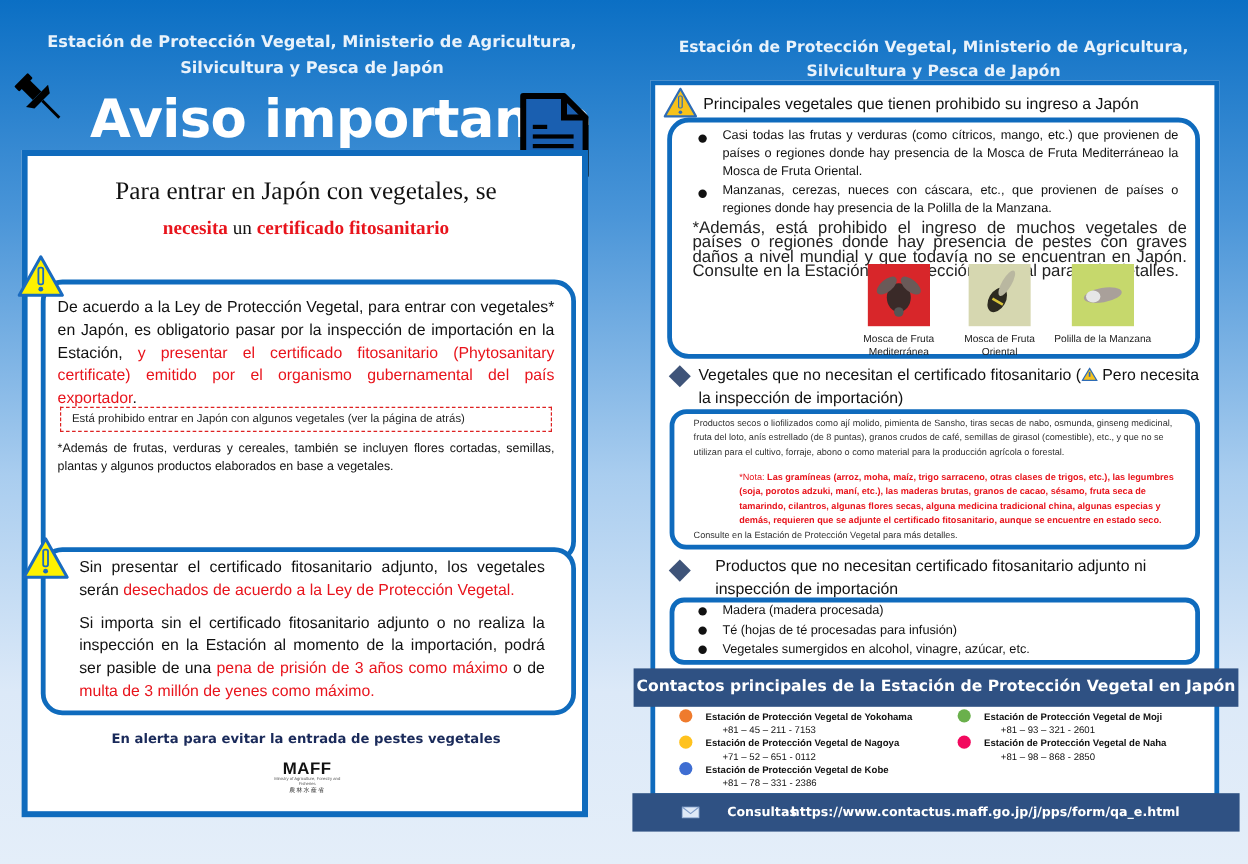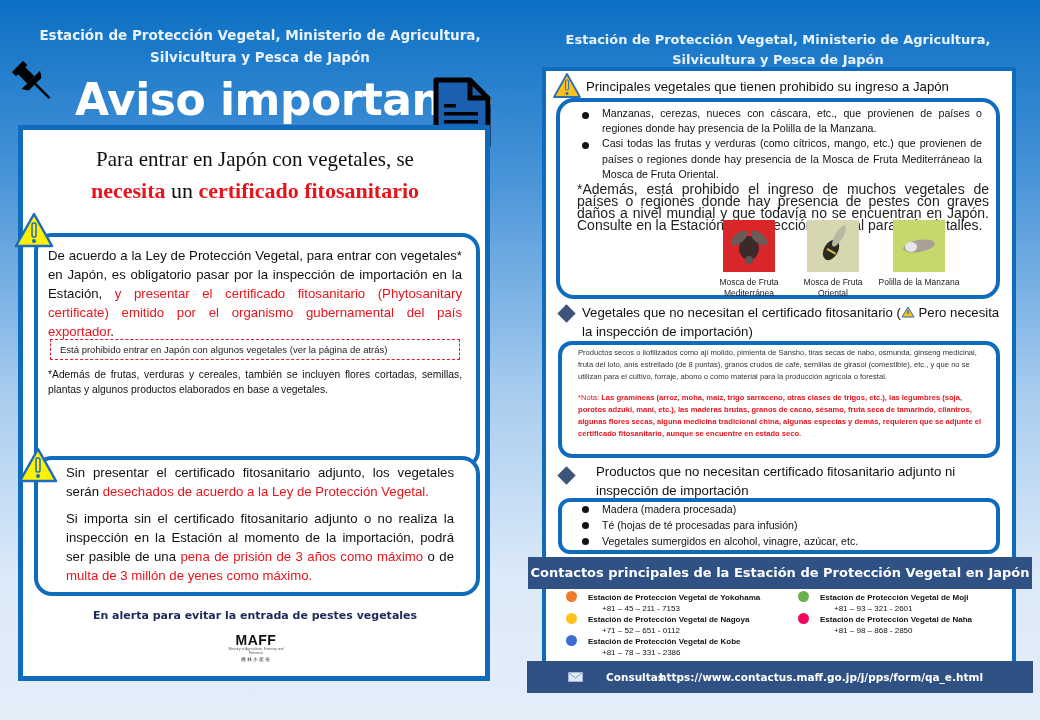--- a/index.html
+++ b/index.html
@@ -28,21 +28,21 @@
   #left-panel {
     left: 18px; top: 125px; width: 472px; height: 556px;
     background: #fff; border: 5px solid #0f6bbd;
   }
   #headline {
     left: 22px; top: 144px; width: 466px; text-align: center;
     font-size: 21px; line-height: 31px; color: #111; font-family: Liberation Serif, serif;
   }
   .red { color: #e8141c; }
   .redb { color: #e8141c; font-weight: bold; }
-  .headline-big { font-size: 22px; }
+  .headline-big { font-size: 16px; }
 
   .rbox {
     border: 4px solid #0f6bbd; border-radius: 18px; background: #fff;
   }
   #box1 { left: 34px; top: 233px; width: 446px; height: 236px; }
   #box2 { left: 34px; top: 456px; width: 446px; height: 140px; }
   .warn { width: 40px; height: 36px; }
   #warn1 { left: 14px; top: 212px; }
   #warn2 { left: 18px; top: 447px; }
 
@@ -88,21 +88,21 @@
   .pest .img { width: 52px; height: 52px; margin: 0 auto 2px; }
   #pest1 { left: 704px; top: 220px; }
   #pest2 { left: 788px; top: 220px; }
   #pest3 { left: 874px; top: 220px; }
 
   .diamond { width: 13px; height: 13px; background: #3f5479; transform: rotate(45deg); }
   #dia2 { left: 560px; top: 307px; }
   #sec2-title { left: 582px; top: 303px; width: 420px; }
   #box4 { left: 558px; top: 341px; width: 442px; height: 117px; border-radius: 14px; }
   #box4-text { left: 578px; top: 347px; width: 408px; font-size: 7.6px; line-height: 12.2px; color: #333; }
-  #box4-text .nota { margin-top: 8px; color: #e8141c; font-weight: bold; }
+  #box4-text .nota { margin-top: 8px; color: #e8141c; font-weight: bold; margin-left: 38px; }
   #box4-text .nota .lbl { font-weight: normal; }
 
   #dia3 { left: 560px; top: 469px; }
   #sec3-title { left: 596px; top: 462px; width: 420px; }
   #box5 { left: 558px; top: 498px; width: 442px; height: 56px; border-radius: 12px; }
   #box5-list { left: 576px; top: 501px; width: 400px; font-size: 10.6px; line-height: 16px; }
   #box5-list li::before { top: 5px; }
 
   #contacts-bar {
     left: 528px; top: 557px; width: 504px; height: 32px; background: #2f5183;
@@ -213,22 +213,22 @@
 
 <svg id="warn3" class="abs" viewBox="0 0 30 27">
   <polygon points="15,2 28,25 2,25" fill="#f7c21a" stroke="#2e6cb6" stroke-width="1.8" stroke-linejoin="round"></polygon>
   <rect x="13.5" y="8" width="3" height="10" rx="1" fill="#f7c21a" stroke="#2e6cb6" stroke-width="1"></rect>
   <circle cx="15" cy="21.5" r="1.5" fill="#2e6cb6"></circle>
 </svg>
 <div id="sec1-title" class="abs sec-title">Principales vegetales que tienen prohibido su ingreso a Japón</div>
 
 <div id="box3" class="abs rbox"></div>
 <ul id="box3-list" class="abs bullets">
+  <li>Casi todas las frutas y verduras (como cítricos, mango, etc.) que provienen de países o regiones  donde hay presencia de la Mosca de Fruta Mediterráneao la Mosca de Fruta Oriental.</li>
   <li>Manzanas, cerezas, nueces con cáscara, etc., que provienen de países o regiones donde hay presencia de la Polilla de la Manzana.</li>
-  <li>Casi todas las frutas y verduras (como cítricos, mango, etc.) que provienen de países o regiones  donde hay presencia de la Mosca de Fruta Mediterráneao la Mosca de Fruta Oriental.</li>
 </ul>
 <div id="box3-note" class="abs">*Además, está prohibido  el ingreso de muchos vegetales de países o regiones donde hay presencia de pestes con graves daños a nivel mundial y que todavía no se encuentran en Japón. Consulte en la Estación de Protección  Vegetal para más detalles.</div>
 
 <div id="pest1" class="abs pest">
   <svg class="img" viewBox="0 0 52 52">
     <rect width="52" height="52" fill="#d8262a"></rect>
     <ellipse cx="26" cy="28" rx="10" ry="12" fill="#3a2a28"></ellipse>
     <ellipse cx="16" cy="18" rx="10" ry="5" fill="#6a5a58" transform="rotate(-40 16 18)"></ellipse>
     <ellipse cx="36" cy="18" rx="10" ry="5" fill="#6a5a58" transform="rotate(40 36 18)"></ellipse>
     <circle cx="26" cy="40" r="4" fill="#555"></circle>
@@ -259,20 +259,21 @@
       <polygon points="7,1 13,11 1,11" fill="#f7c21a" stroke="#2e6cb6" stroke-width="1"></polygon>
       <rect x="6.3" y="4" width="1.4" height="4" fill="#2e6cb6"></rect>
     </svg><span> Pero necesita la inspección de importación)</span>
 </div>
 <div id="box4" class="abs rbox"></div>
 <div id="box4-text" class="abs">
   <div>Productos secos o liofilizados como ají molido, pimienta de Sansho, tiras secas de nabo, osmunda, ginseng medicinal, fruta del loto, anís estrellado (de 8 puntas), granos crudos de café, semillas de girasol (comestible), etc., y que no se utilizan para el cultivo, forraje, abono o como material  para la producción agrícola o forestal.</div>
   <div class="nota">
     <span class="lbl">*Nota: </span><span>Las gramíneas (arroz, moha, maíz, trigo sarraceno, otras clases de trigos, etc.), las legumbres (soja, porotos adzuki, maní, etc.), las maderas brutas, granos de cacao, sésamo, fruta seca de tamarindo, cilantros, algunas flores secas, alguna medicina tradicional china, algunas especias y demás, requieren que se adjunte el certificado fitosanitario, aunque se encuentre en estado seco.</span>
   </div>
+  <div>Consulte en la Estación de Protección Vegetal  para más detalles.</div>
 </div>
 
 <div id="dia3" class="abs diamond"></div>
 <div id="sec3-title" class="abs sec-title">Productos que no necesitan certificado fitosanitario adjunto ni inspección de importación</div>
 <div id="box5" class="abs rbox"></div>
 <ul id="box5-list" class="abs bullets">
   <li>Madera (madera procesada)</li>
   <li>Té  (hojas de té procesadas para infusión)</li>
   <li>Vegetales sumergidos en alcohol, vinagre, azúcar, etc.</li>
 </ul>

